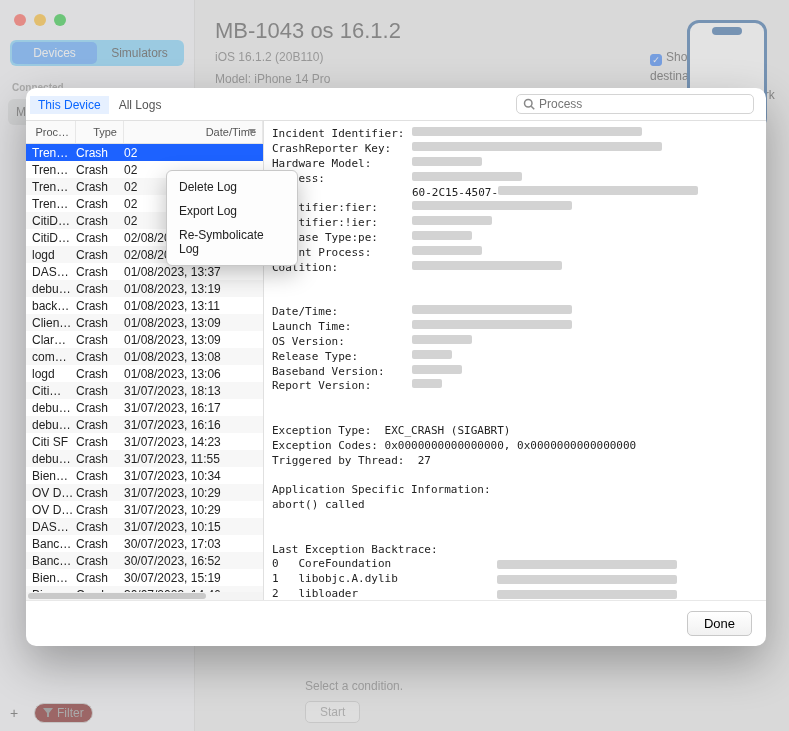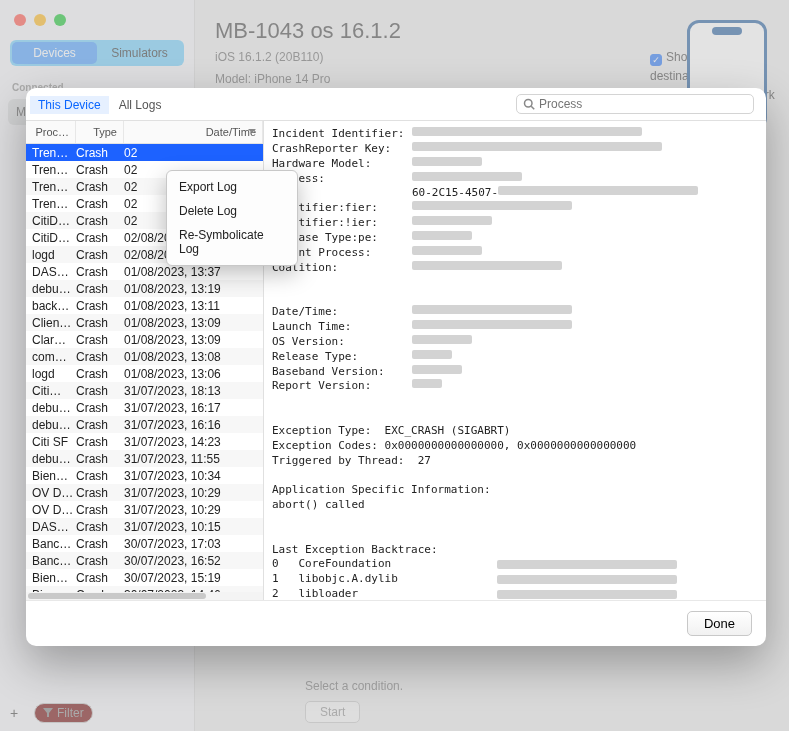--- a/index.html
+++ b/index.html
@@ -331,16 +331,16 @@
 13  libsystem_pthread.dylib       
 14  libsystem_pthread.dylib       
 </div>
   </div>
   <div class="footer">
     <button class="done">Done</button>
   </div>
 </div>
 
 <div class="ctx">
+  <div>Delete Log</div>
   <div>Export Log</div>
-  <div>Delete Log</div>
   <div>Re-Symbolicate Log</div>
 </div>
 
 </body></html>

